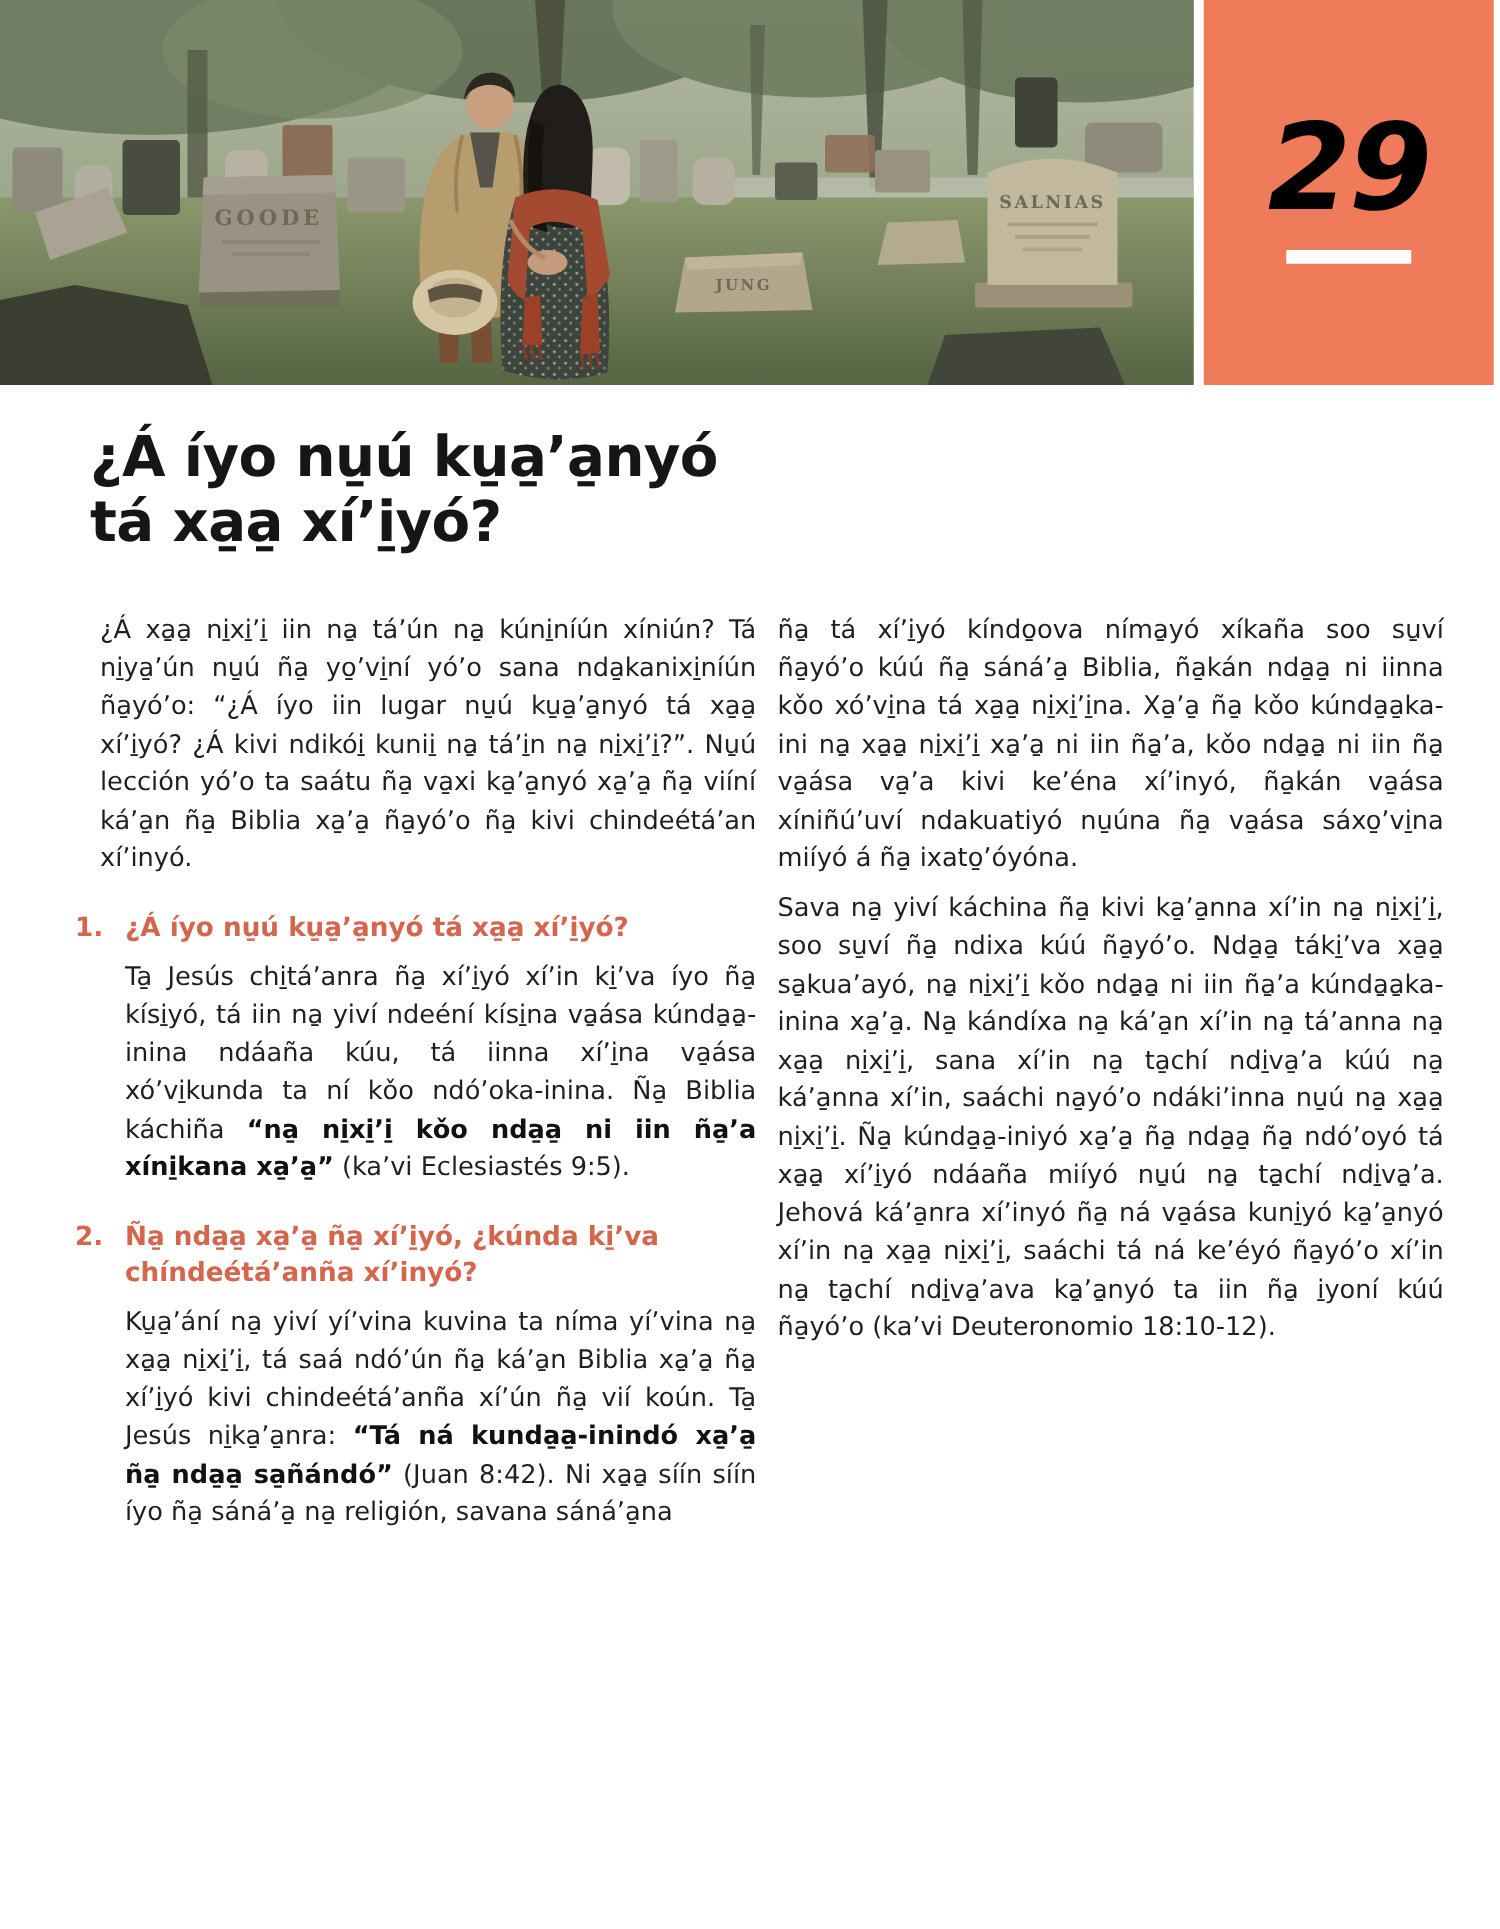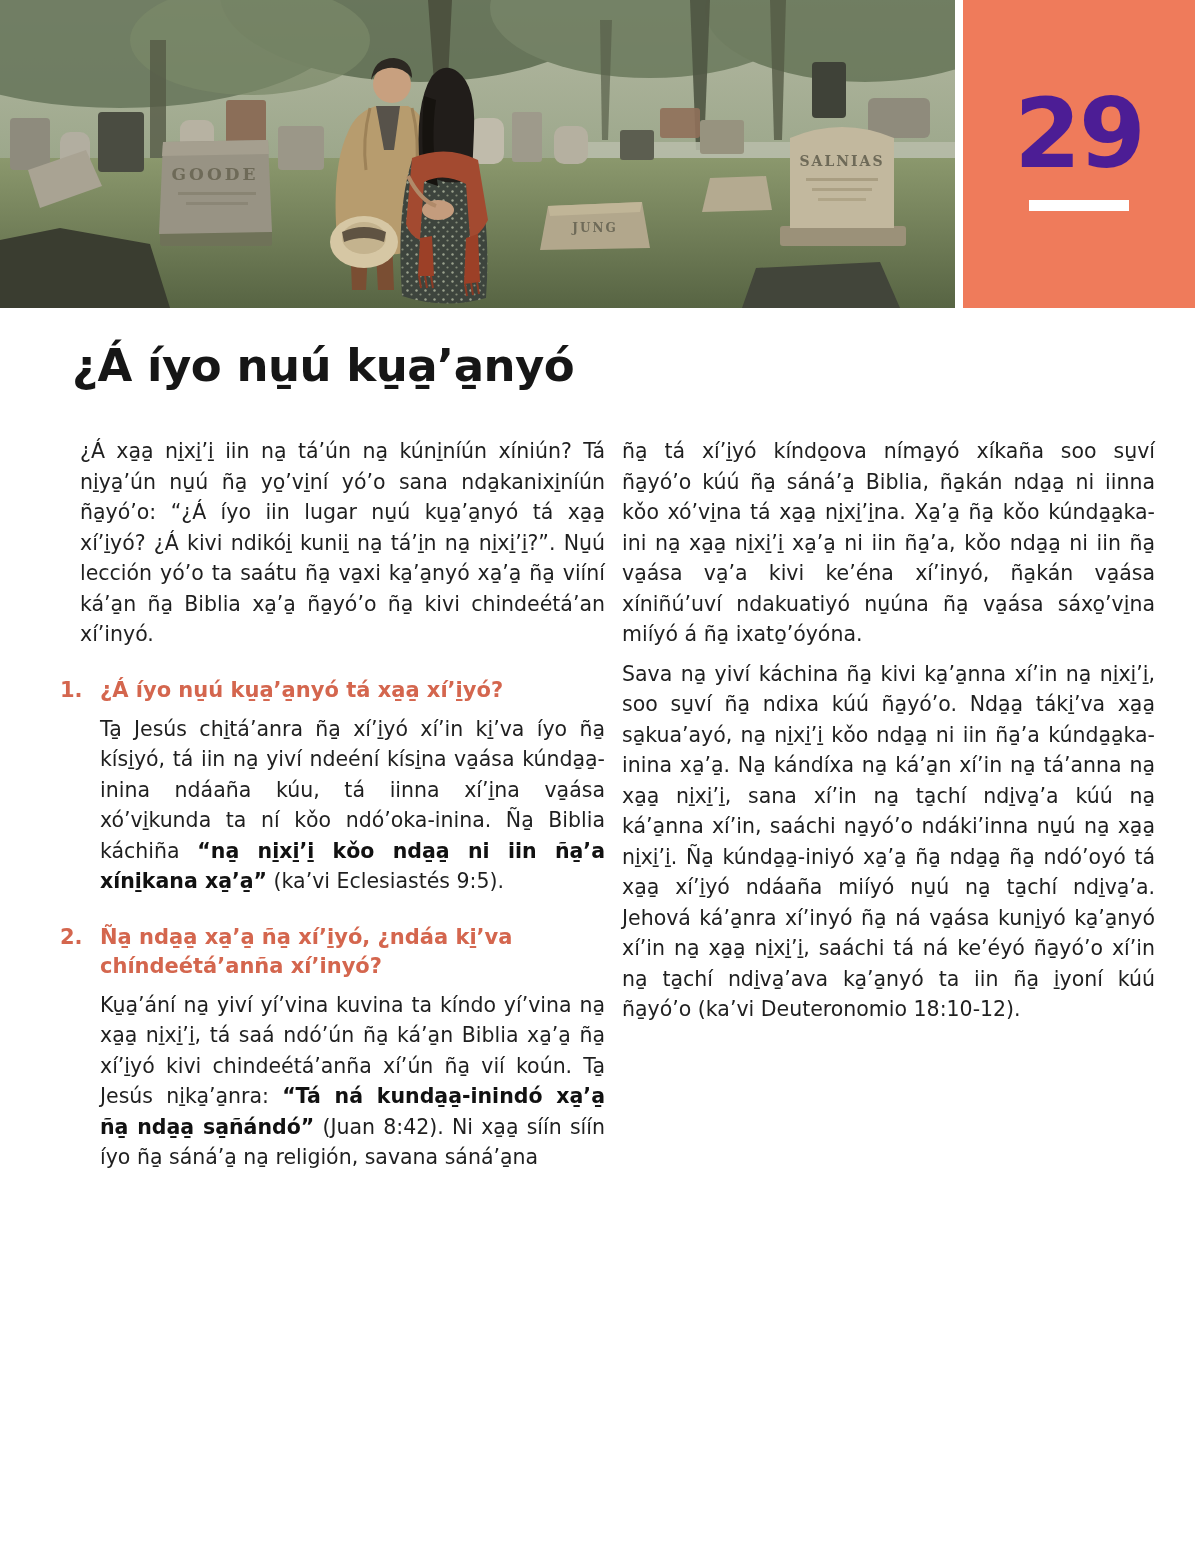--- a/index.html
+++ b/index.html
@@ -22,22 +22,23 @@
   .photo-wrap{width:955px;height:308px;overflow:hidden;flex:0 0 auto;}
   .photo-wrap svg{display:block;width:955px;height:308px;}
   .hero-gap{width:8px;flex:0 0 auto;}
   .badge{
     flex:0 0 auto;width:232px;height:308px;
     background:var(--accent);
     display:flex;flex-direction:column;align-items:center;
     padding-top:86px;
   }
   .badge-number{
-    font-size:96px;line-height:1;font-weight:bold;color:#4c1d95;
+    font-size:96px;line-height:1;font-weight:bold;color:#000000;
     letter-spacing:-2px;
+    font-style:italic;
   }
   .badge-underline{
     width:100px;height:11px;background:#ffffff;margin-top:18px;
   }
 
   
   .title{
     margin:32px 45px 0 72px;
     font-size:45px;line-height:1.16;font-weight:bold;
     letter-spacing:-0.5px;color:#161616;
@@ -210,41 +211,42 @@
     </div>
     <div class="hero-gap"></div>
     <div class="badge">
       <div class="badge-number">29</div>
       <div class="badge-underline"></div>
     </div>
   </div>
 
   <h1 class="title">
     <span>¿Á íyo nu̱ú ku̱a̱’a̱nyó</span>
+    <span>tá xa̱a̱ xí’i̱yó?</span>
   </h1>
 
   <div class="content">
 
     <div class="col-left">
       <p class="just intro">¿Á xa̱a̱ ni̱xi̱’i̱ iin na̱ tá’ún na̱ kúni̱níún xíniún? Tá ni̱ya̱’ún nu̱ú ña̱ yo̱’vi̱ní yó’o sana nda̱kanixi̱níún ña̱yó’o: “¿Á íyo iin lugar nu̱ú ku̱a̱’a̱nyó tá xa̱a̱ xí’i̱yó? ¿Á kivi ndikói̱ kunii̱ na̱ tá’i̱n na̱ ni̱xi̱’i̱?”. Nu̱ú lección yó’o ta saátu ña̱ va̱xi ka̱’a̱nyó xa̱’a̱ ña̱ viíní ká’a̱n ña̱ Biblia xa̱’a̱ ña̱yó’o ña̱ kivi chindeétá’an xí’inyó.</p>
 
       <div class="question">
         <div class="q-head">
           <span class="q-num">1.</span>
           <span class="q-title">¿Á íyo nu̱ú ku̱a̱’a̱nyó tá xa̱a̱ xí’i̱yó?</span>
         </div>
         <p class="just q-para"><span>Ta̱ Jesús chi̱tá’anra ña̱ xí’i̱yó xí’in ki̱’va íyo ña̱ kísi̱yó, tá iin na̱ yiví ndeéní kísi̱na va̱ása kúnda̱a̱-inina ndáaña kúu, tá iinna xí’i̱na va̱ása xó’vi̱kunda ta ní kǒo ndó’oka-inina. Ña̱ Biblia káchiña </span><b>“na̱ ni̱xi̱’i̱ kǒo nda̱a̱ ni iin ña̱’a xíni̱kana xa̱’a̱”</b><span> (ka’vi Eclesiastés 9:5).</span></p>
       </div>
 
       <div class="question">
         <div class="q-head">
           <span class="q-num">2.</span>
-          <span class="q-title">Ña̱ nda̱a̱ xa̱’a̱ ña̱ xí’i̱yó, ¿ndáa ki̱’va chíndeétá’anña xí’inyó?</span>
+          <span class="q-title">Ña̱ nda̱a̱ xa̱’a̱ ña̱ xí’i̱yó, ¿kúnda ki̱’va chíndeétá’anña xí’inyó?</span>
         </div>
-        <p class="just q-para"><span>Ku̱a̱’ání na̱ yiví yí’vina kuvina ta kíndo yí’vina na̱ xa̱a̱ ni̱xi̱’i̱, tá saá ndó’ún ña̱ ká’a̱n Biblia xa̱’a̱ ña̱ xí’i̱yó kivi chindeétá’anña xí’ún ña̱ vií koún. Ta̱ Jesús ni̱ka̱’a̱nra: </span><b>“Tá ná kunda̱a̱-inindó xa̱’a̱ ña̱ nda̱a̱ sa̱ñándó”</b><span> (Juan 8:42). Ni xa̱a̱ síín síín íyo ña̱ sáná’a̱ na̱ religión, savana sáná’a̱na</span></p>
+        <p class="just q-para"><span>Ku̱a̱’ání na̱ yiví yí’vina kuvina ta níma yí’vina na̱ xa̱a̱ ni̱xi̱’i̱, tá saá ndó’ún ña̱ ká’a̱n Biblia xa̱’a̱ ña̱ xí’i̱yó kivi chindeétá’anña xí’ún ña̱ vií koún. Ta̱ Jesús ni̱ka̱’a̱nra: </span><b>“Tá ná kunda̱a̱-inindó xa̱’a̱ ña̱ nda̱a̱ sa̱ñándó”</b><span> (Juan 8:42). Ni xa̱a̱ síín síín íyo ña̱ sáná’a̱ na̱ religión, savana sáná’a̱na</span></p>
       </div>
     </div>
 
     <div class="col-gap"></div>
 
     <div class="col-right">
       <p class="just">ña̱ tá xí’i̱yó kíndo̱ova níma̱yó xíkaña soo su̱ví ña̱yó’o kúú ña̱ sáná’a̱ Biblia, ña̱kán nda̱a̱ ni iinna kǒo xó’vi̱na tá xa̱a̱ ni̱xi̱’i̱na. Xa̱’a̱ ña̱ kǒo kúnda̱a̱ka-ini na̱ xa̱a̱ ni̱xi̱’i̱ xa̱’a̱ ni iin ña̱’a, kǒo nda̱a̱ ni iin ña̱ va̱ása va̱’a kivi ke’éna xí’inyó, ña̱kán va̱ása xíniñú’uví ndakuatiyó nu̱úna ña̱ va̱ása sáxo̱’vi̱na miíyó á ña̱ ixato̱’óyóna.</p>
       <p class="just">Sava na̱ yiví káchina ña̱ kivi ka̱’a̱nna xí’in na̱ ni̱xi̱’i̱, soo su̱ví ña̱ ndixa kúú ña̱yó’o. Nda̱a̱ táki̱’va xa̱a̱ sa̱kua’ayó, na̱ ni̱xi̱’i̱ kǒo nda̱a̱ ni iin ña̱’a kúnda̱a̱ka-inina xa̱’a̱. Na̱ kándíxa na̱ ká’a̱n xí’in na̱ tá’anna na̱ xa̱a̱ ni̱xi̱’i̱, sana xí’in na̱ ta̱chí ndi̱va̱’a kúú na̱ ká’a̱nna xí’in, saáchi na̱yó’o ndáki’inna nu̱ú na̱ xa̱a̱ ni̱xi̱’i̱. Ña̱ kúnda̱a̱-iniyó xa̱’a̱ ña̱ nda̱a̱ ña̱ ndó’oyó tá xa̱a̱ xí’i̱yó ndáaña miíyó nu̱ú na̱ ta̱chí ndi̱va̱’a. Jehová ká’a̱nra xí’inyó ña̱ ná va̱ása kuni̱yó ka̱’a̱nyó xí’in na̱ xa̱a̱ ni̱xi̱’i̱, saáchi tá ná ke’éyó ña̱yó’o xí’in na̱ ta̱chí ndi̱va̱’ava ka̱’a̱nyó ta iin ña̱ i̱yoní kúú ña̱yó’o (ka’vi Deuteronomio 18:10-12).</p>
     </div>
 

